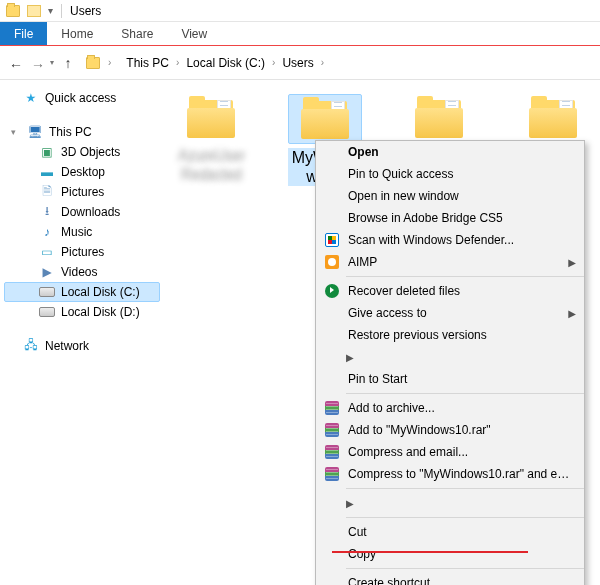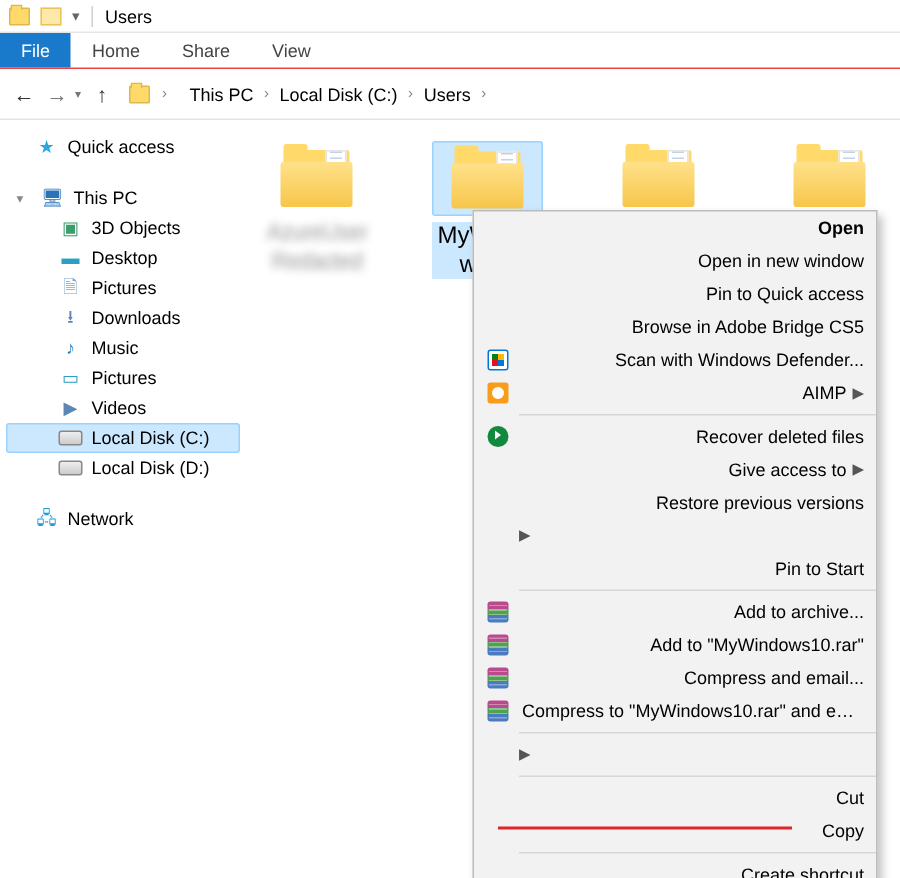--- a/index.html
+++ b/index.html
@@ -66,21 +66,21 @@
   .fg-sheet { position:absolute; top:2px; right:4px; width:14px; height:26px; background:#fff; border:1px solid #e4e4e4; }
   .fg-sheet::before, .fg-sheet::after { content:""; position:absolute; left:2px; right:2px; height:1px; background:#c3d3e6; }
   .fg-sheet::before { top:4px; box-shadow: 0 3px 0 #c3d3e6, 0 6px 0 #c3d3e6, 0 9px 0 #c3d3e6; }
   .folder-label { margin-top:4px; font-size:16px; word-wrap:break-word; line-height:1.2; }
   .folder-label.blur { color:transparent; text-shadow:0 0 6px #999; letter-spacing:-1px; }
 
   
   .context-menu { position:absolute; top:140px; left:315px; width:270px; background:#f2f2f2; border:1px solid #bcbcbc; box-shadow:3px 3px 6px rgba(0,0,0,.25); font-size:12px; }
   .cm-item { display:flex; align-items:center; height:22px; padding:0 8px 0 6px; }
   .cm-item .cm-icon { width:20px; display:flex; align-items:center; justify-content:center; }
-  .cm-item .cm-label { flex:1; padding-left:6px; white-space:nowrap; overflow:hidden; text-overflow:ellipsis;text-align:right; }
+  .cm-item .cm-label { flex:1; padding-left:6px; white-space:nowrap; overflow:hidden; text-overflow:ellipsis; }
   .cm-item .cm-sub { color:#555; font-size:10px; padding-left:4px; }
   .cm-item.bold .cm-label { font-weight:600; }
   .cm-sep { height:1px; background:#d6d6d6; margin:3px 0 3px 30px; }
   .square-ico { width:14px; height:14px; border-radius:2px; }
   .sq-defender { background:#fff; border:1px solid #0078d7; position:relative; }
   .sq-defender::after { content:""; position:absolute; inset:2px; background:conic-gradient(#ffb900 0 25%, #0078d7 0 50%, #e81123 0 75%, #107c10 0 100%); }
   .sq-aimp { background:#f89c1c; position:relative; }
   .sq-aimp::after{ content:""; position:absolute; top:3px; left:3px; width:8px; height:8px; border-radius:50%; background:#fff; }
   .sq-recover { background:#118a3d; position:relative; border-radius:50%; }
   .sq-recover::after { content:""; position:absolute; top:3px; left:5px; width:0; height:0; border-left:4px solid #fff; border-top:3px solid transparent; border-bottom:3px solid transparent; }
@@ -240,25 +240,25 @@
   </div>
 </div>
 
 <div class="context-menu">
   <div class="cm-item bold">
       <span class="cm-icon"></span>
       <span class="cm-label">Open</span>
     </div>
   <div class="cm-item">
       <span class="cm-icon"></span>
+      <span class="cm-label">Pin to Quick access</span>
+    </div>
+  <div class="cm-item">
+      <span class="cm-icon"></span>
       <span class="cm-label">Open in new window</span>
-    </div>
-  <div class="cm-item">
-      <span class="cm-icon"></span>
-      <span class="cm-label">Pin to Quick access</span>
     </div>
   <div class="cm-item">
       <span class="cm-icon"></span>
       <span class="cm-label">Browse in Adobe Bridge CS5</span>
     </div>
   <div class="cm-item">
       <span class="cm-icon">
         <span class="square-ico sq-defender"></span>
       </span>
       <span class="cm-label">Scan with Windows Defender...</span>

